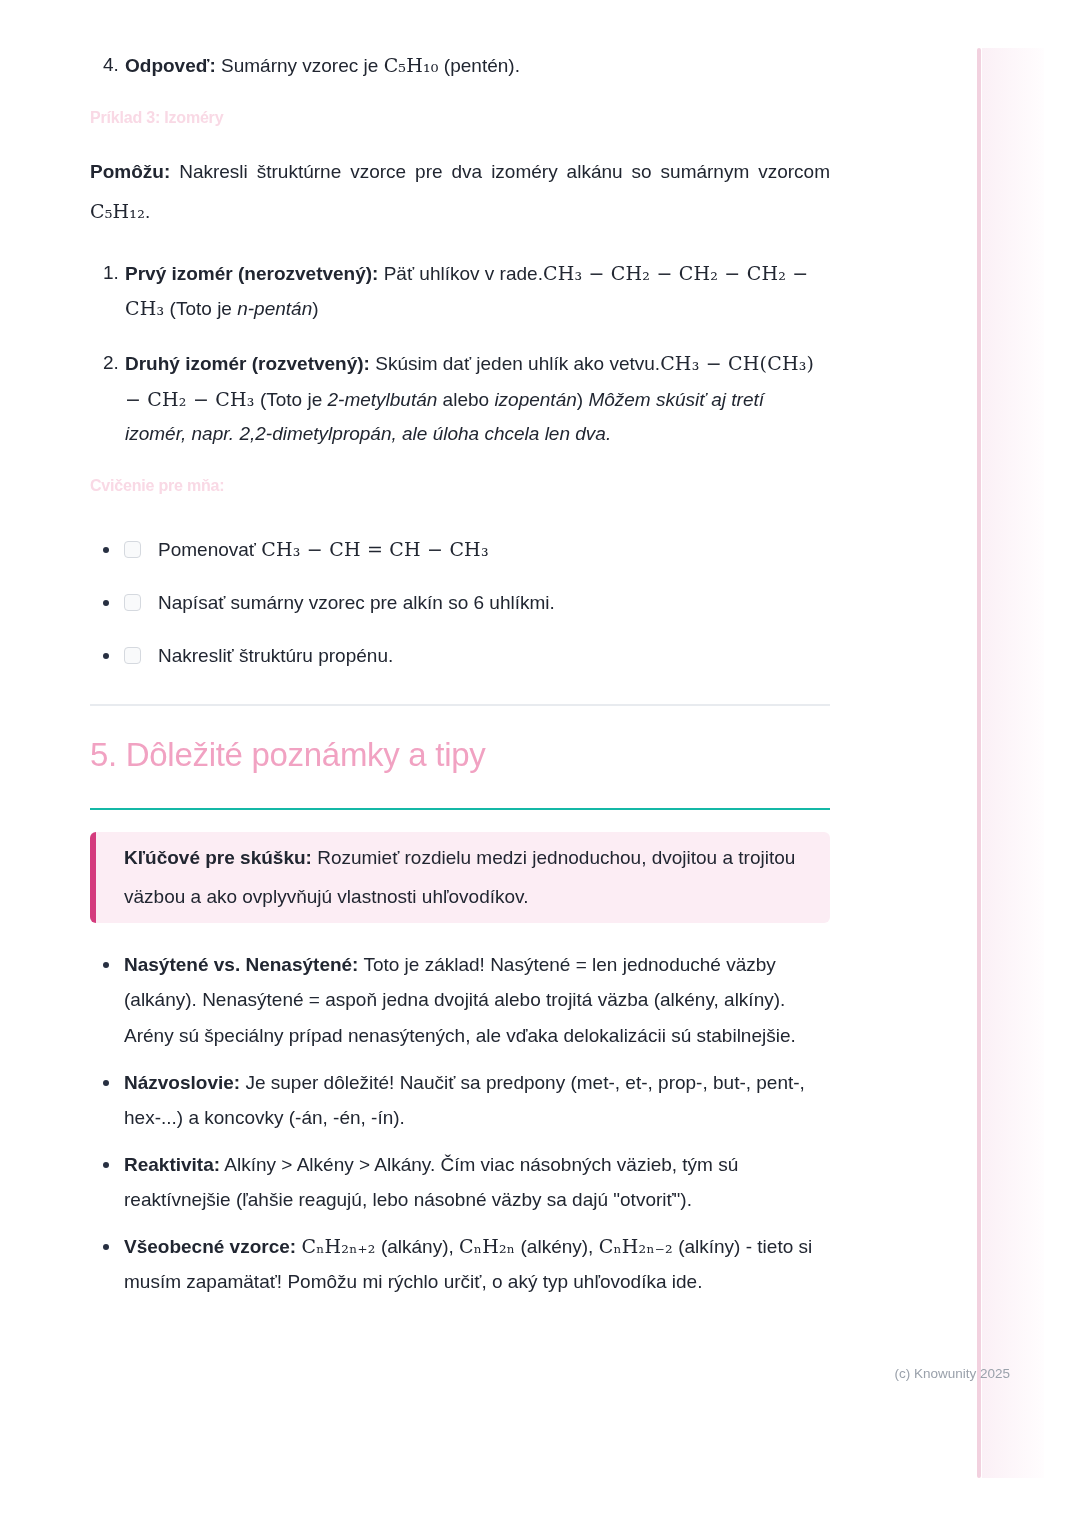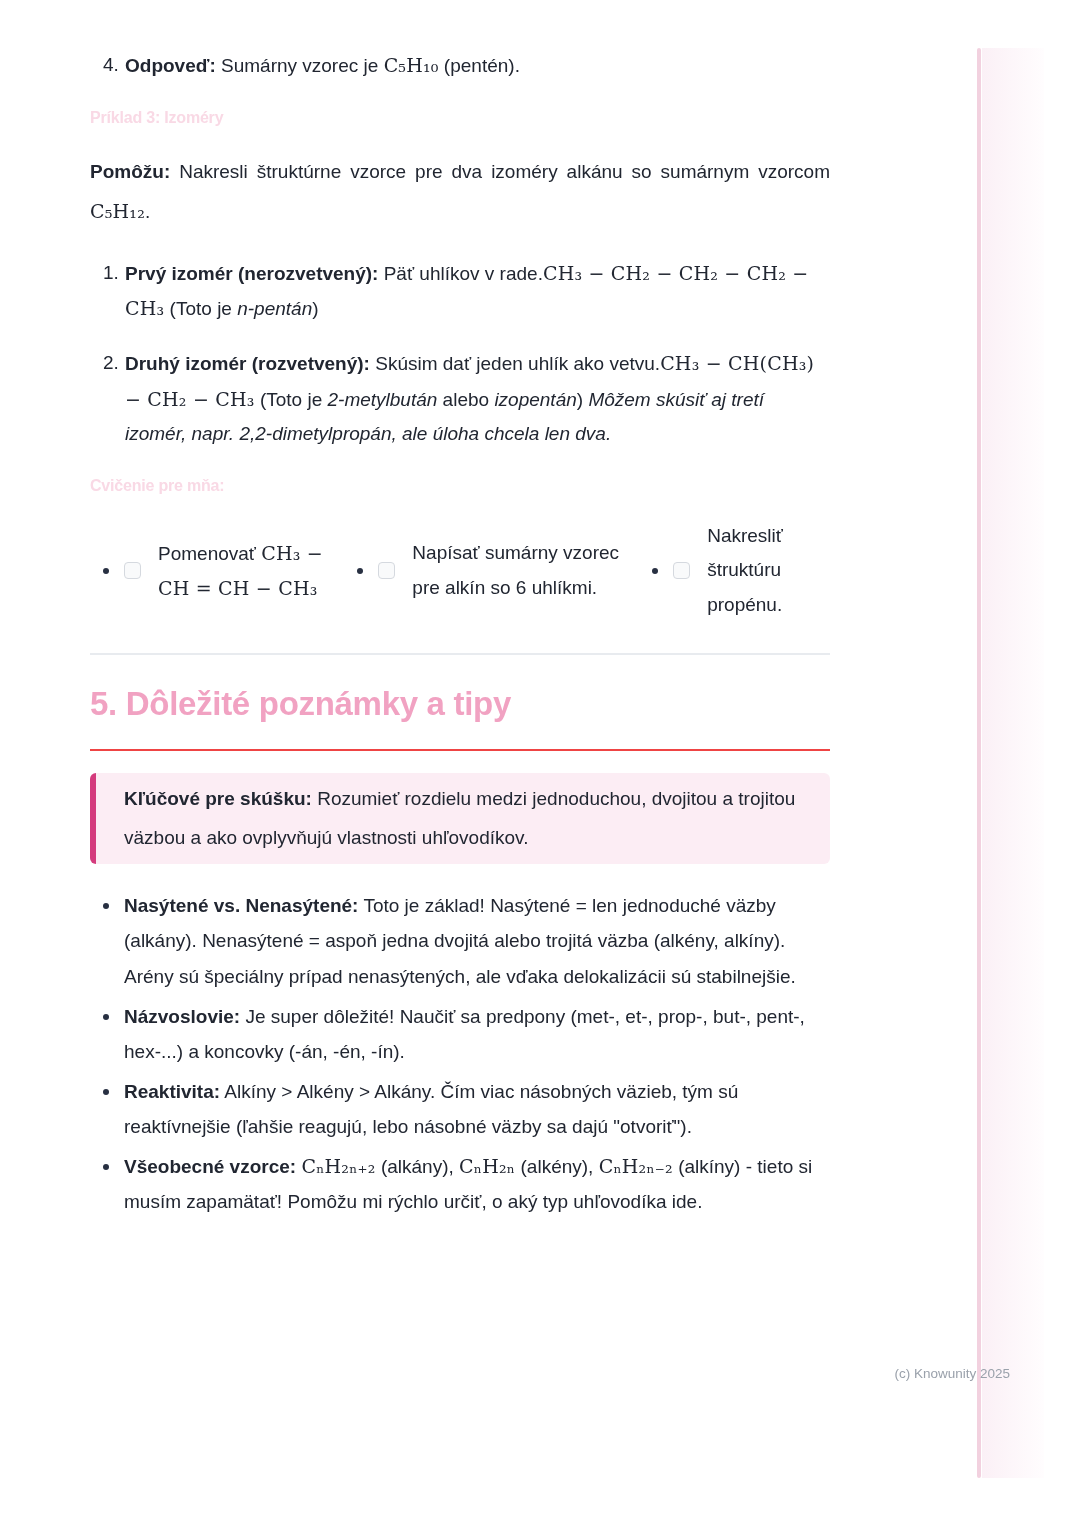--- a/index.html
+++ b/index.html
@@ -35,48 +35,48 @@
   .olist { margin: 24px 0 0; padding: 0 0 0 13px; list-style: none;
            display: flex; flex-direction: column; gap: 20px; }
   .oli { display: flex; }
   .marker { flex: 0 0 22px; line-height: 1.8; font-size: 19px; }
   .li-body { margin: 0; line-height: 1.8; flex: 1 1 auto; }
   .answer-row { padding-left: 13px; margin: 0; }
 
   
   .h3 { margin: 26px 0 0; font-size: 16px; font-weight: 700;
         color: #f9d9e5; letter-spacing: -0.2px; }
-  .h2 { margin: 30px 0 0; font-size: 33px; font-weight: 700; color: #f1a2c2;
-        letter-spacing: -0.3px; padding-bottom: 26px;
-        border-bottom: 2px solid #ef4444; }
+  .h2 { margin: 30px 0 0; font-size: 33px; font-weight: 400; color: #f1a2c2;
+        letter-spacing: -0.3px; padding-bottom: 34px;
+        border-bottom: 2px solid #14b8a6; }
 
   
   .para { margin: 26px 0 0; line-height: 2.05; text-align: justify; }
 
   
-  .checklist { margin: 24px 0 0; padding: 0 0 0 13px; list-style: none;
-               display: flex; flex-direction: row; gap: 18px; }
+  .checklist { margin: 37px 0 0; padding: 0 0 0 13px; list-style: none;
+               display: flex; flex-direction: column; gap: 18px; }
   .chk-item { display: flex; align-items: center; line-height: 1.8; }
   .dot { width: 6px; height: 6px; border-radius: 50%; background: #283042;
          flex: 0 0 auto; margin-right: 15px; }
   .checkbox { width: 17px; height: 17px; border: 1.5px solid #d5d9df;
               border-radius: 4px; background: #f9fafb; flex: 0 0 auto;
               margin-right: 17px; }
 
   .divider { margin: 30px 0 0; border: none; border-top: 2px solid #e8ebef; }
 
   
   .callout { margin: 22px 0 0; background: #fcedf4;
              border-left: 6px solid #d43b7d; border-radius: 6px;
              padding: 6px 28px; }
   .callout p { margin: 0; line-height: 2.1; }
 
   
   .notes { margin: 24px 0 0; padding: 0 0 0 13px; list-style: none;
-           display: flex; flex-direction: column; gap: 5px; }
+           display: flex; flex-direction: column; gap: 12px; }
   .note { display: flex; align-items: flex-start; }
   .note .dot { margin-top: 15px; }
   .note-body { margin: 0; line-height: 1.85; flex: 1 1 auto; }
 
   .footer { position: absolute; top: 1366px; right: 70px;
             font-size: 13.5px; color: #9aa1ab; }
 </style>
 </head>
 <body>
 

